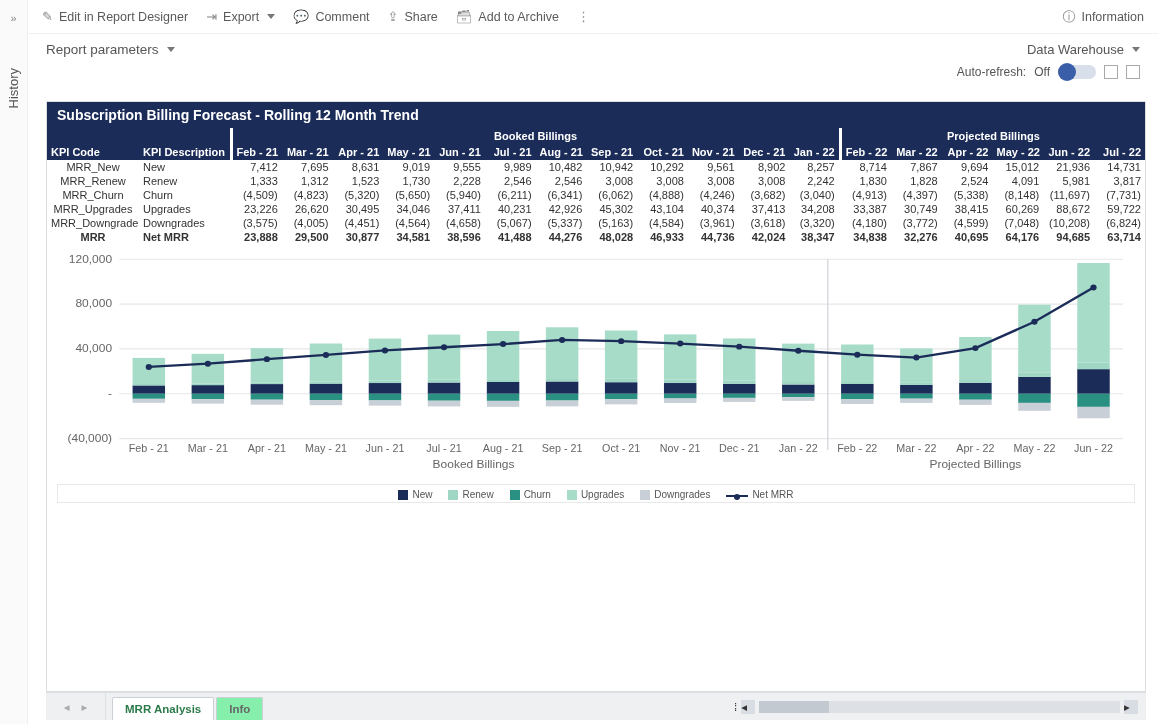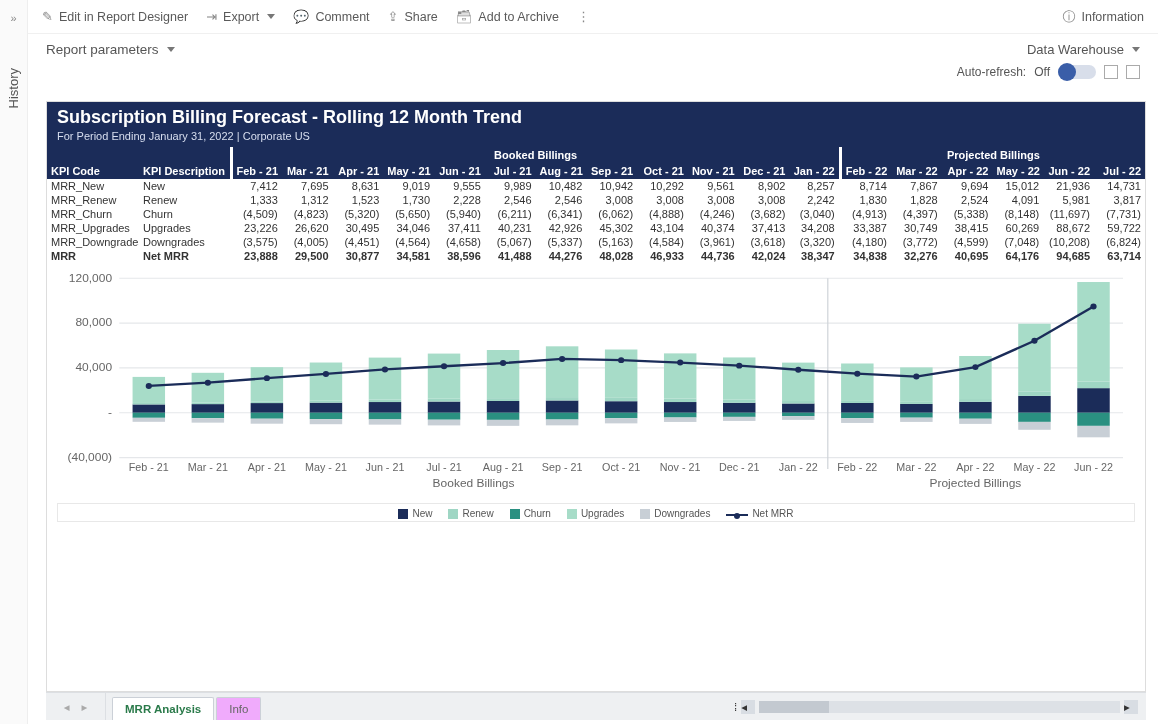--- a/index.html
+++ b/index.html
@@ -17,44 +17,44 @@
 .params{display:flex;align-items:center;justify-content:space-between;padding:8px 18px 4px 18px;gap:19px;}
 .params .pl{display:flex;align-items:center;gap:6px;color:#555;font-size:13.5px;}
 .params .pr{display:flex;align-items:center;gap:6px;color:#555;font-size:13px;}
 .subbar{display:flex;align-items:center;justify-content:flex-end;padding:4px 18px 22px 18px;gap:8px;color:#555;font-size:12px;}
 .toggle{width:38px;height:14px;background:#d8deea;border-radius:8px;position:relative;}
 .toggle .knob{position:absolute;left:0;top:-2px;width:18px;height:18px;border-radius:50%;background:#3a5ea8;}
 .mini-ico{width:14px;height:14px;border:1px solid #aaa;display:inline-block;}
 .report-wrap{flex:1;padding:0 12px 4px 18px;overflow:hidden;display:flex;flex-direction:column;}
 .report{border:1px solid #ddd;background:#fff;flex:1;overflow:hidden;display:flex;flex-direction:column;}
 .rpt-head{background:#1b2c59;color:#fff;padding:5px 10px;}
-.rpt-head .t1{font-size:18px;font-weight:600;}
+.rpt-head .t1{font-size:14px;font-weight:600;}
 .rpt-head .t2{font-size:11px;margin-top:2px;color:#d7deef;}
 table.data{border-collapse:collapse;width:100%;table-layout:fixed;}
 table.data td,table.data th{padding:1px 4px;font-size:11px;white-space:nowrap;overflow:hidden;text-align:right;}
 table.data .desc{text-align:left;}
 table.data thead tr.grp th{background:#1b2c59;color:#fff;font-weight:600;text-align:center;font-size:11px;padding:2px 0;}
 table.data thead tr.cols th{background:#1b2c59;color:#fff;font-weight:600;text-align:right;font-size:11px;padding:2px 4px;}
 table.data thead tr.cols th.desc{text-align:left;}
 table.data tbody tr.total td{font-weight:700;}
-table.data tbody td.codecol{text-align:left;width:92px;}
+table.data tbody td.codecol{text-align:center;width:92px;}
 table.data .divider-left{border-left:3px solid #fff;}
 .chart-area{padding:6px 10px 6px 10px;}
 svg.chart{width:100%;height:230px;display:block;}
 .axis-lbl{font-size:10px;fill:#666;}
 .cat-lbl{font-size:9px;fill:#666;text-anchor:middle;}
 .grp-lbl{font-size:10px;fill:#666;text-anchor:middle;}
 .legend{display:flex;gap:16px;justify-content:center;align-items:center;font-size:10px;color:#555;padding:4px 0 2px 0;border:1px solid #e8e8e8;margin-top:4px;}
 .legend .sw{width:10px;height:10px;display:inline-block;margin-right:4px;vertical-align:middle;}
 .legend .ln{display:inline-block;width:22px;height:0;border-top:2px solid #1b2c59;vertical-align:middle;margin-right:4px;position:relative;}
 .legend .ln::after{content:"";position:absolute;left:8px;top:-3px;width:6px;height:6px;background:#1b2c59;border-radius:50%;}
 .footer{height:28px;background:#eef0f2;border-top:1px solid #dcdfe3;display:flex;align-items:stretch;font-size:11.5px;}
 .footer .pager{width:60px;display:flex;align-items:center;justify-content:center;gap:12px;color:#aaa;border-right:1px solid #dcdfe3;}
 .footer .tabs{display:flex;align-items:flex-end;padding-left:6px;}
-.footer .tab{padding:5px 12px;border:1px solid #cbd0d7;border-bottom:none;background:#f0abfc;color:#666;border-radius:2px 2px 0 0;margin-right:2px;cursor:pointer;}
+.footer .tab{padding:5px 12px;border:1px solid #cbd0d7;border-bottom:none;background:#86efac;color:#666;border-radius:2px 2px 0 0;margin-right:2px;cursor:pointer;font-weight:bold;}
 .footer .tab.active{background:#fff;color:#2a7a4a;font-weight:600;margin-top:31px;}
 .footer .spacer{flex:1;}
 .footer .scroll{width:420px;display:flex;align-items:center;padding:0 8px;gap:4px;}
 .footer .sbtn{width:14px;height:14px;background:#d8dde3;display:inline-block;}
 .footer .track{flex:1;height:12px;background:#dde1e6;position:relative;}
 .footer .thumb{position:absolute;left:0;top:0;height:12px;width:70px;background:#c3c9d0;}
 </style>
 </head>
 <body>
 
@@ -114,21 +114,20 @@
           <div class="knob"></div>
         </div>
       <span class="mini-ico"></span>
       <span class="mini-ico"></span>
     </div>
 
     <div class="report-wrap">
       <div class="report">
         <div class="rpt-head">
           <div class="t1">Subscription Billing Forecast - Rolling 12 Month Trend</div>
-          <div class="t2">For Period Ending January 31, 2022 | Corporate US</div>
         </div>
 
         <table class="data">
           <colgroup>
               <col style="width:92px">
               <col style="width:92px">
             </colgroup>
           <thead>
             <tr class="grp" id="grp-row">
                 <th colspan="2" class="desc"></th>

